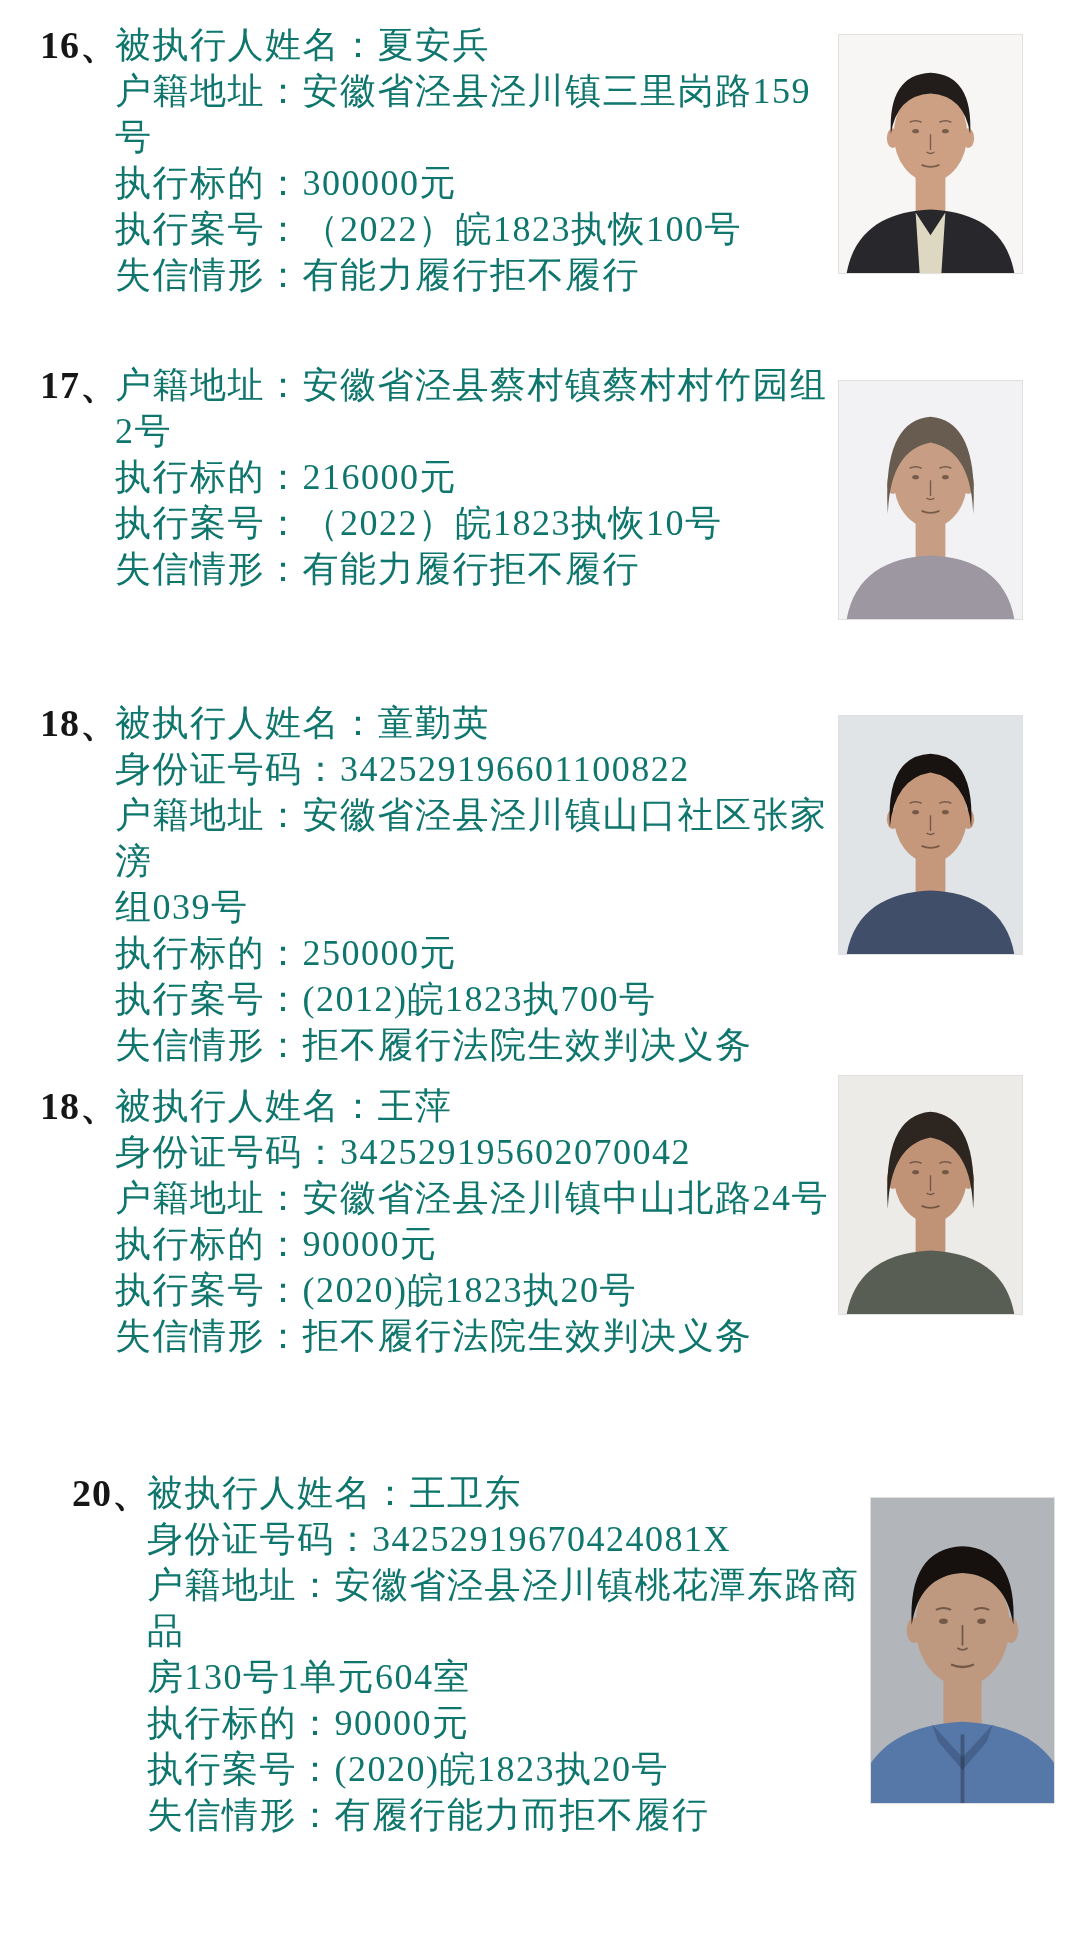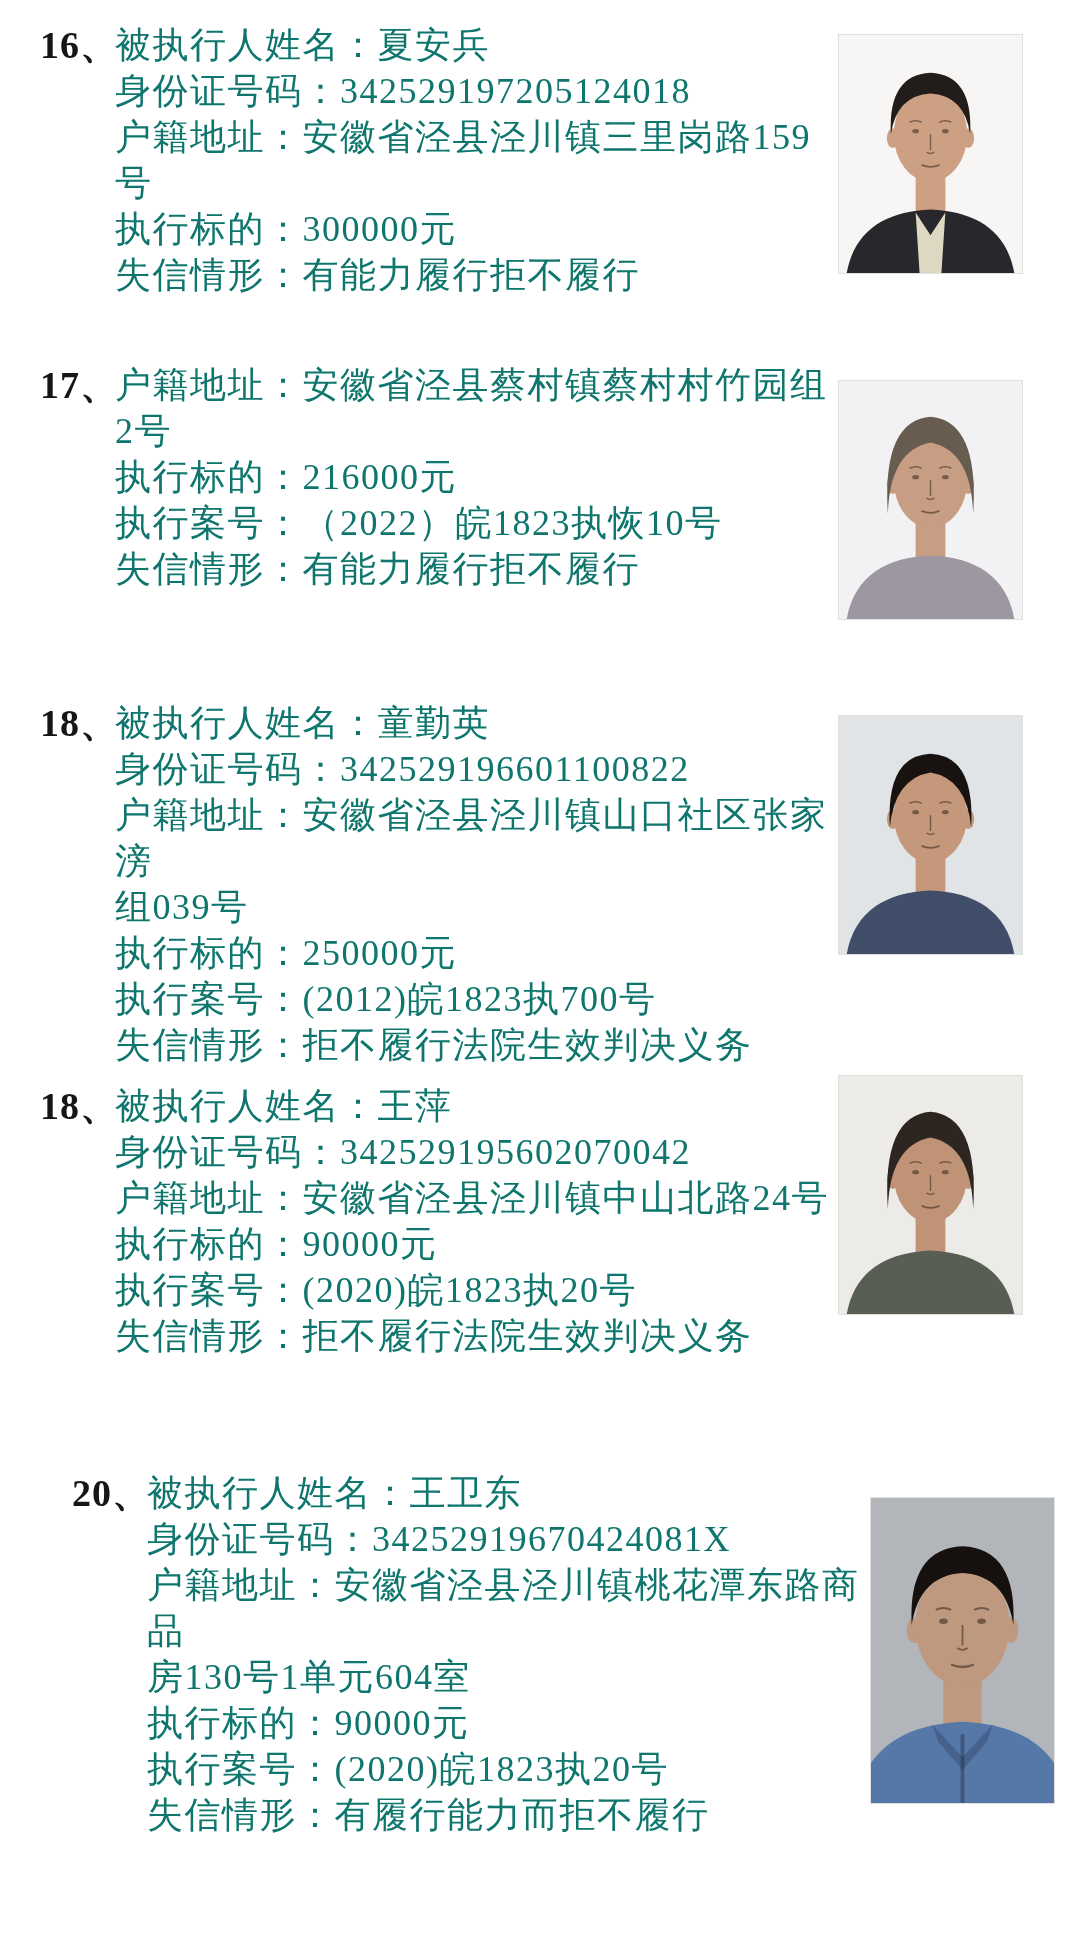--- a/index.html
+++ b/index.html
@@ -32,23 +32,23 @@
 </style>
 </head>
 <body>
 
 <div class="page">
   <div>
       <section class="entry" style="top: 22px;">
     <div class="num">16、</div>
     <div class="fields">
           <div class="line"><span class="lbl">被执行人姓名：</span><span class="val">夏安兵</span></div>
-          <div class="line"><span class="lbl">身份证号码：</span><span class="val">342529197205124018</span></div>
           <div class="line"><span class="lbl">户籍地址：</span><span class="val">安徽省泾县泾川镇三里岗路159号</span></div>
           <div class="line"><span class="lbl">执行标的：</span><span class="val">300000元</span></div>
+          <div class="line"><span class="lbl">执行案号：</span><span class="val">（2022）皖1823执恢100号</span></div>
           <div class="line"><span class="lbl">失信情形：</span><span class="val">有能力履行拒不履行</span></div>
         </div>
     <div class="photo" style="left: 798px; top: 12px; height: 240px;">
   <svg width="183" height="238" viewBox="0 0 185 240" preserveAspectRatio="xMidYMid slice" xmlns="http://www.w3.org/2000/svg" aria-hidden="true">
     <rect width="185" height="240" fill="#f7f6f4"></rect>
     <rect x="77.5" y="138" width="30" height="46" fill="#cda084"></rect>
     <path d="M8,240 C16,196 48,178 92.5,176 C137,178 169,196 177,240 Z" fill="#28282c"></path>
     <path d="M77.5,179 L92.5,202 L107.5,179 L103.5,240 L81.5,240 Z" fill="#ded8c2"></path>
     <ellipse cx="54.5" cy="104" rx="6" ry="10" fill="#cda084"></ellipse>
     <ellipse cx="130.5" cy="104" rx="6" ry="10" fill="#cda084"></ellipse>

